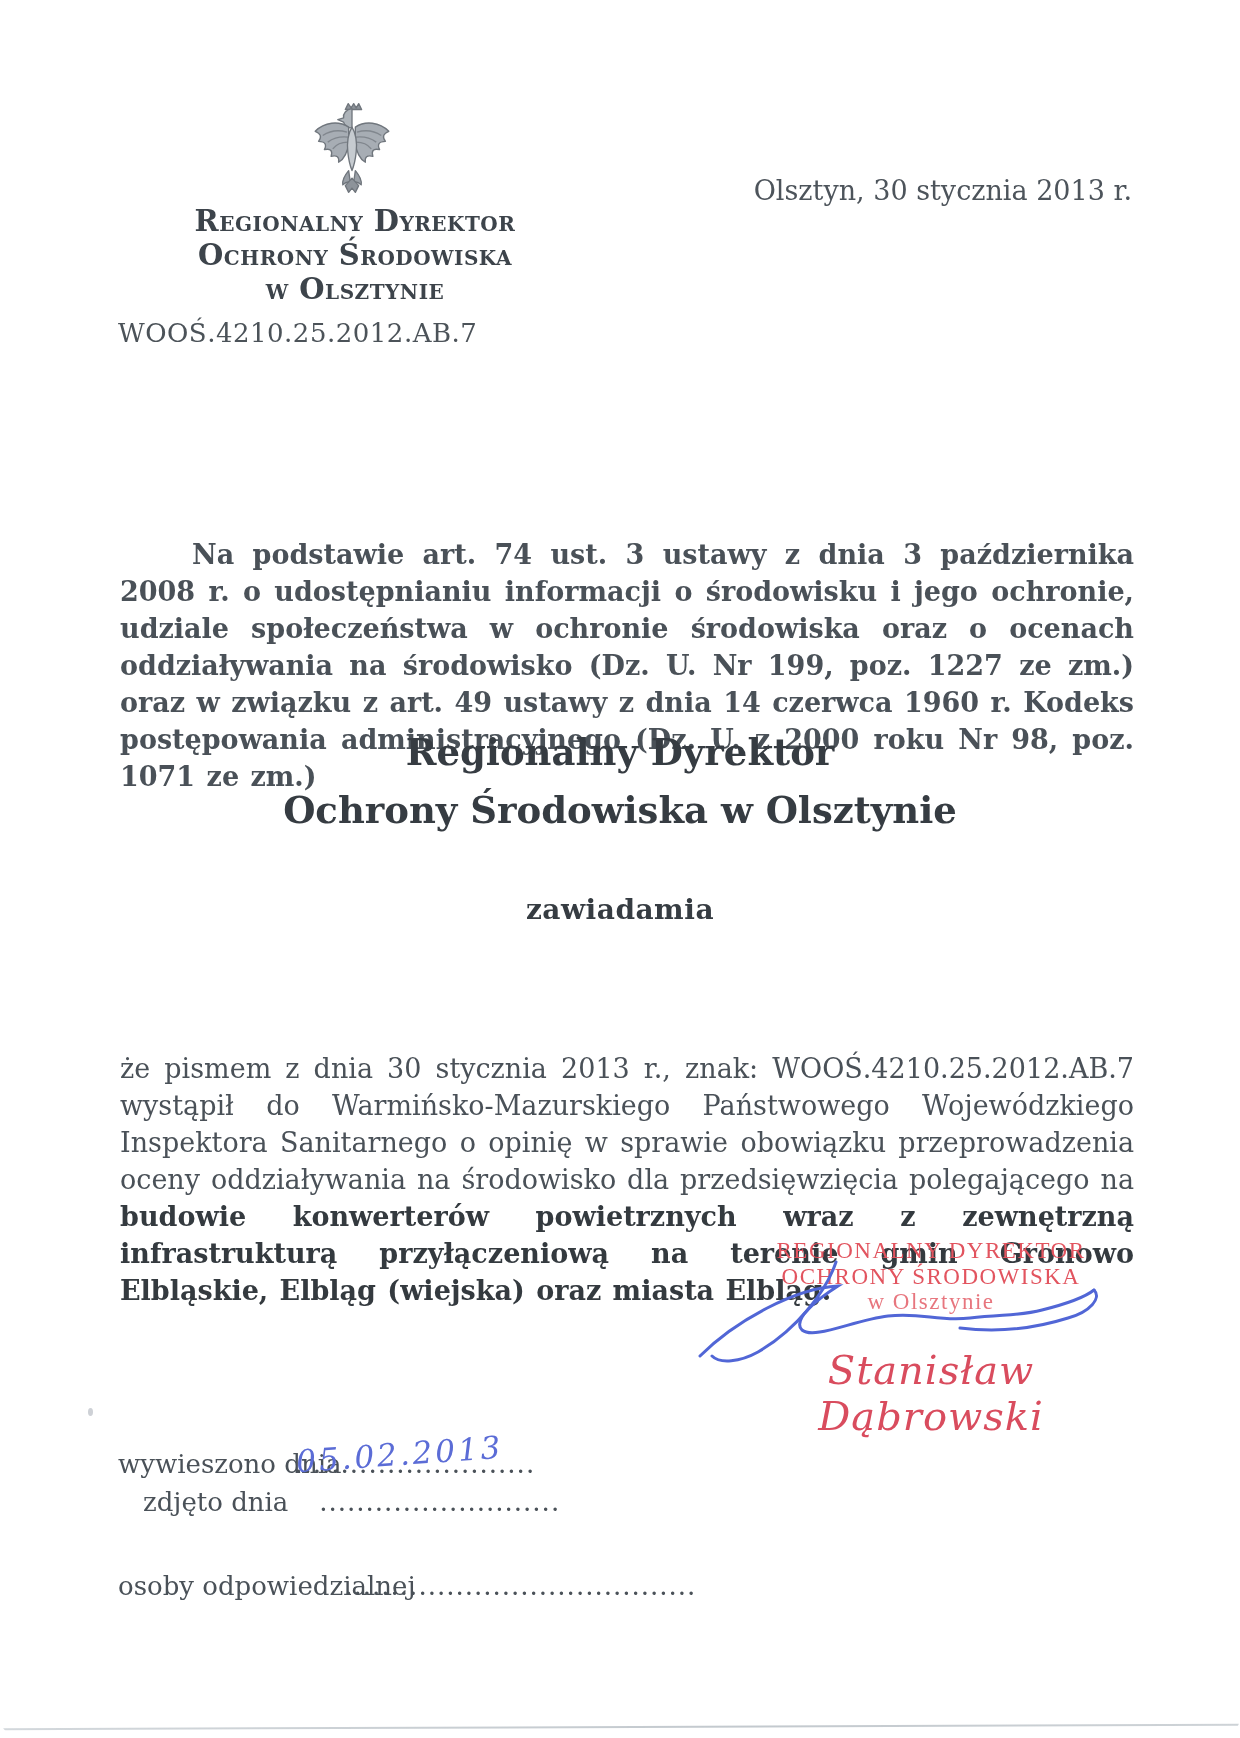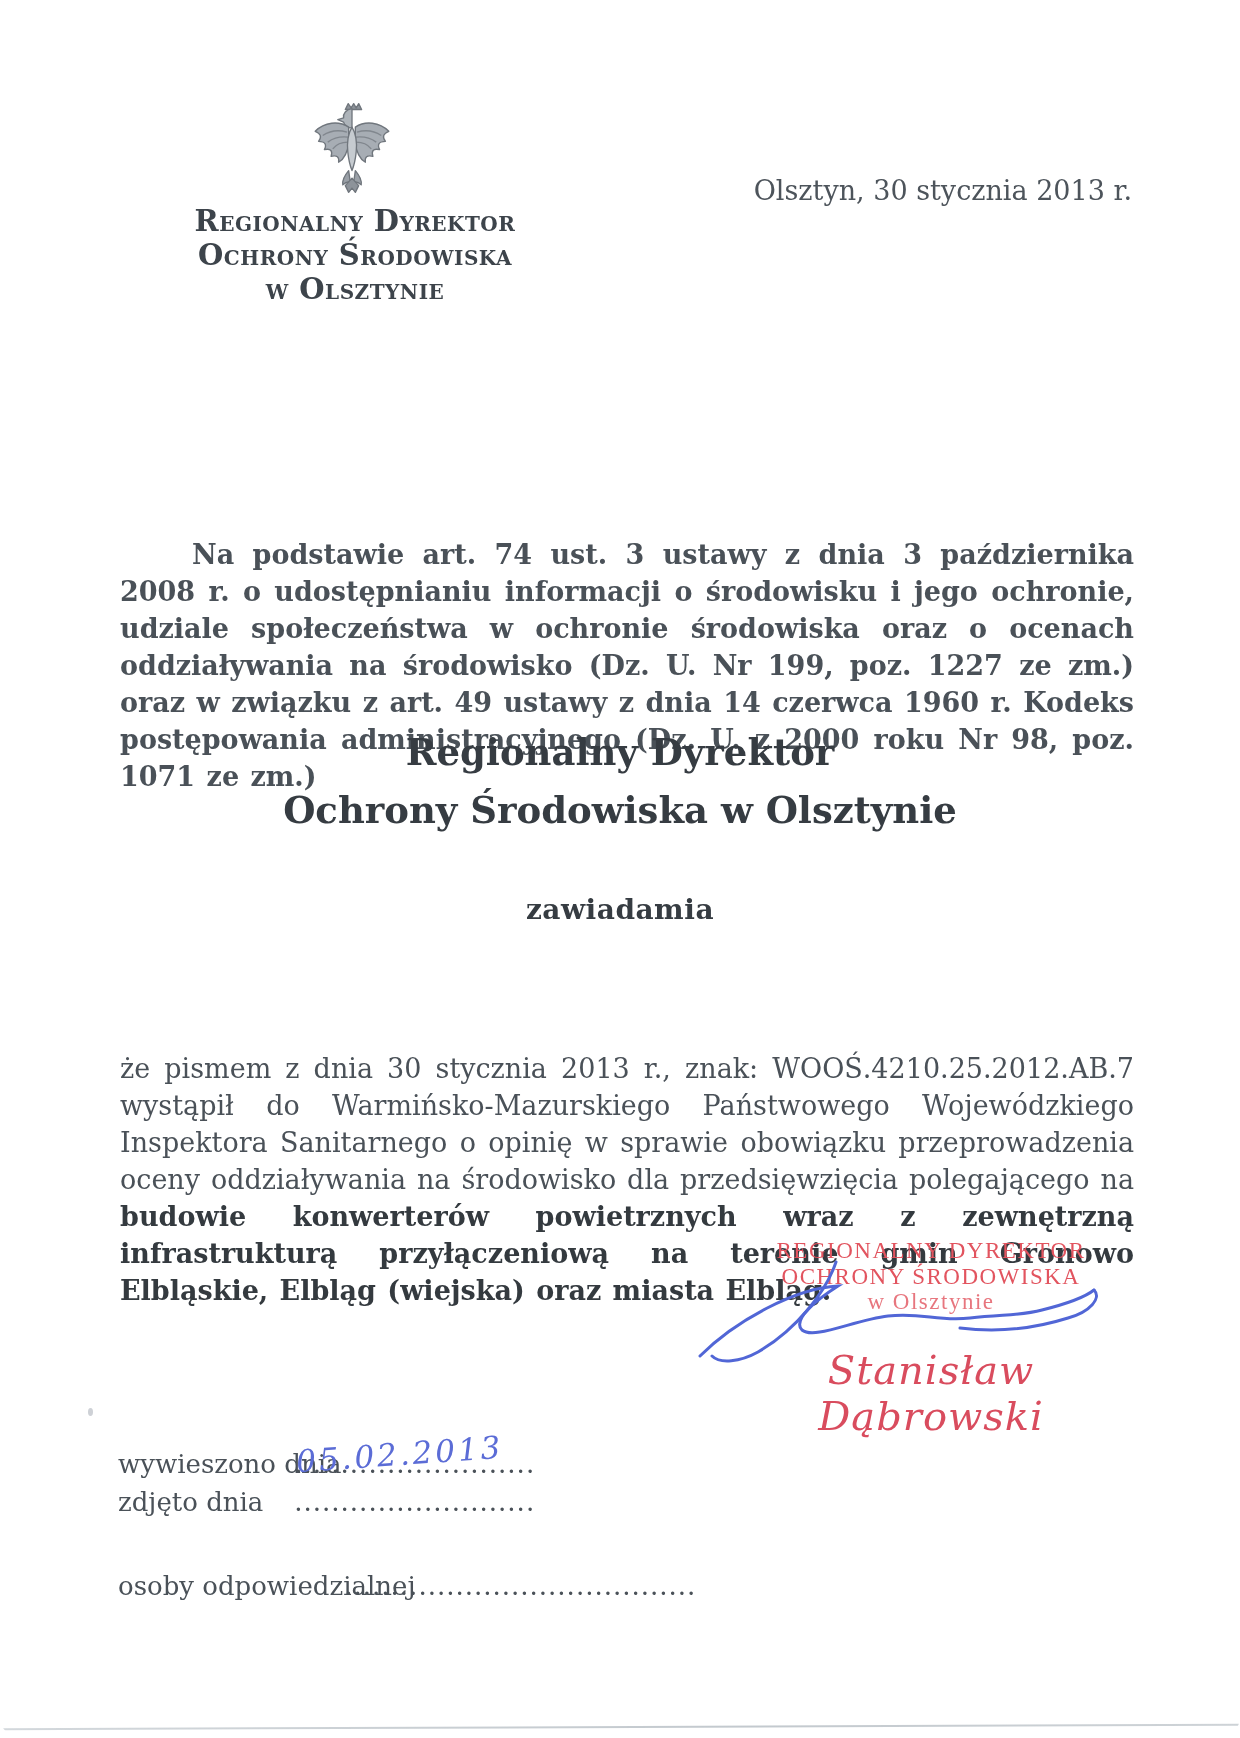--- a/index.html
+++ b/index.html
@@ -131,21 +131,21 @@
     font-size: 26px;
     color: #4a5158;
     white-space: nowrap;
   }
   .f-row1 { top: 1449px; }
   .f-row2 { top: 1487px; }
   .f-row3 { top: 1540px; }
   .f-row4 { top: 1571px; }
   .f-label { display: inline-block; }
   .f-row1 .f-label { width: 168px; }
-  .f-row2 .f-label { width: 168px; }
+  .f-row2 .f-label { width: 168px; margin-left: 25px; }
   .f-row4 .f-label { width: 218px; }
   .dots { letter-spacing: 1px; color: #4a5158; }
   .handwritten-date {
     position: absolute;
     left: 296px;
     top: 1436px;
     font-style: italic;
     font-size: 31px;
     letter-spacing: 3px;
     color: #5b6cd6;
@@ -203,20 +203,21 @@
   </svg>
 
   <div class="letterhead">
     <div class="lh-line">Regionalny Dyrektor</div>
     <div class="lh-line">Ochrony Środowiska</div>
     <div class="lh-line">w Olsztynie</div>
   </div>
 
   <div class="dateline">Olsztyn, 30 stycznia 2013 r.</div>
 
+  <div class="case-number">WOOŚ.4210.25.2012.AB.7</div>
 
 
   <p class="para para1">Na podstawie art. 74 ust. 3 ustawy z dnia 3 października 2008 r. o udostępnianiu informacji o środowisku i jego ochronie, udziale społeczeństwa w ochronie środowiska oraz o ocenach oddziaływania na środowisko (Dz. U. Nr 199, poz. 1227 ze zm.) oraz w związku z art. 49 ustawy z dnia 14 czerwca 1960 r. Kodeks postępowania administracyjnego (Dz. U. z 2000 roku Nr 98, poz. 1071 ze zm.)</p>
 
   <div class="heading-center heading1">Regionalny Dyrektor</div>
   <div class="heading-center heading2">Ochrony Środowiska w Olsztynie</div>
   <div class="heading-center subheading">zawiadamia</div>
 
   <p class="para para2"><span>że pismem z dnia 30 stycznia 2013 r., znak: WOOŚ.4210.25.2012.AB.7 wystąpił do Warmińsko-Mazurskiego Państwowego Wojewódzkiego Inspektora Sanitarnego o opinię w sprawie obowiązku przeprowadzenia oceny oddziaływania na środowisko dla przedsięwzięcia polegającego na </span><span class="bold-seg">budowie konwerterów powietrznych wraz z zewnętrzną infrastrukturą przyłączeniową na terenie gmin Gronowo Elbląskie, Elbląg (wiejska) oraz miasta Elbląg.</span></p>
 

